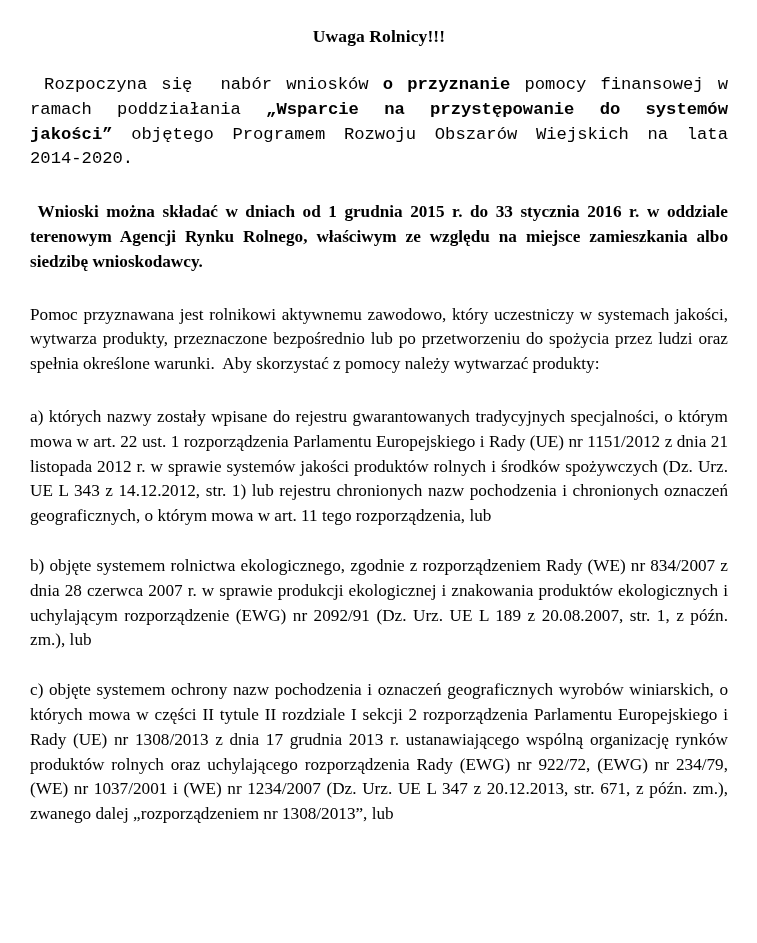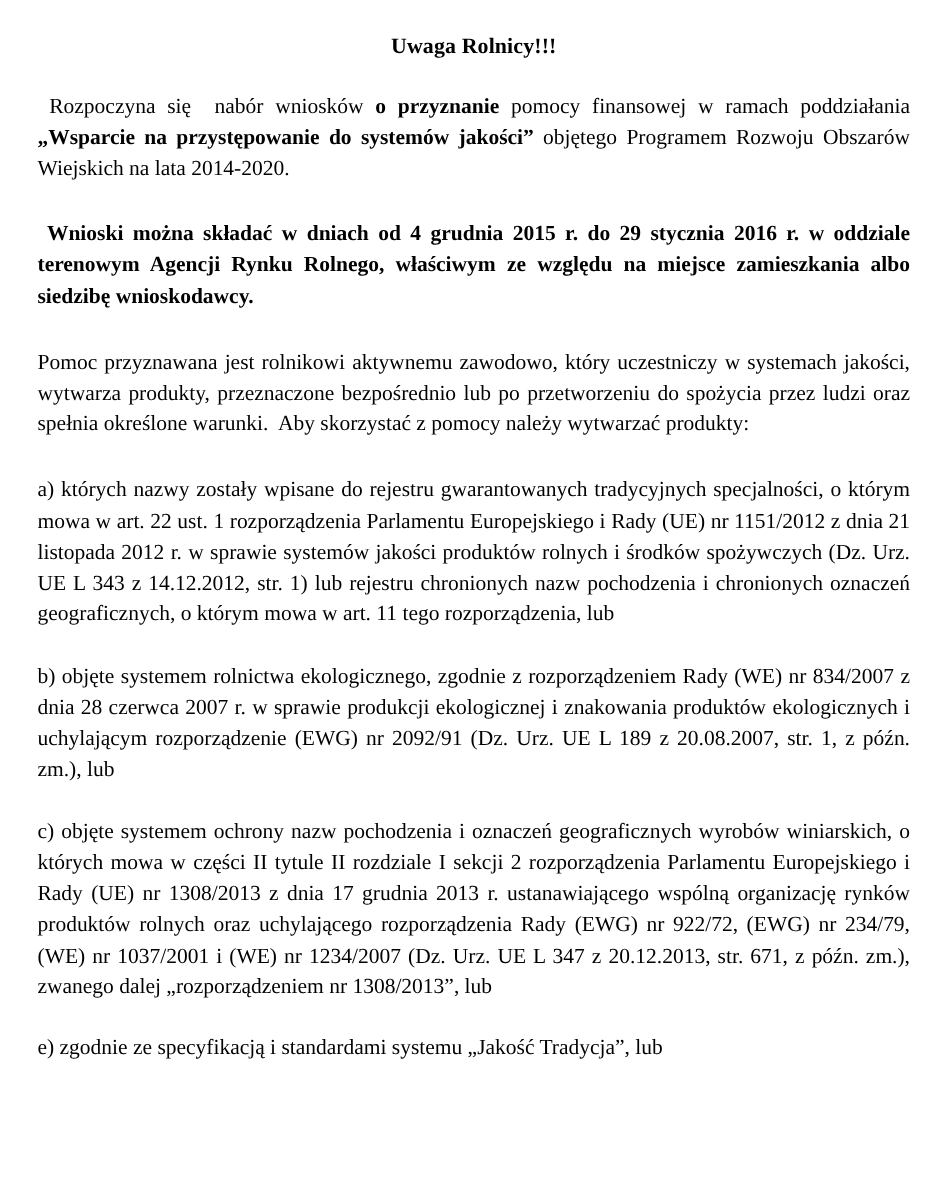--- a/index.html
+++ b/index.html
@@ -34,41 +34,40 @@
     text-align: justify;
     text-justify: inter-word;
     font-size: 17.2px;
     line-height: 24.8px;
     margin: 0;
     white-space: pre-wrap;
   }
   .para.bold {
     font-weight: bold;
   }
-  .gap-26 { margin-top: 26px; }
+  .gap-26 { margin-top: 26px; font-family: Liberation Mono, monospace; }
   .gap-28 { margin-top: 28px; }
   .gap-24 { margin-top: 24px; }
   .gap-25 { margin-top: 25px; }
   b, strong { font-weight: bold; }
 </style>
 </head>
 <body>
 
 <div class="page">
 
   <h1 class="doc-title">Uwaga Rolnicy!!!</h1>
 
   <p class="para gap-26"><span> Rozpoczyna się  nabór wniosków </span><b>o przyznanie</b><span> pomocy finansowej w ramach poddziałania </span><b>„Wsparcie na przystępowanie do systemów jakości”</b><span> objętego Programem Rozwoju Obszarów Wiejskich na lata 2014-2020.</span></p>
 
-  <p class="para bold gap-28"> Wnioski można składać w dniach od 4 grudnia 2015 r. do 29 stycznia 2016 r. w oddziale terenowym Agencji Rynku Rolnego, właściwym ze względu na miejsce zamieszkania albo siedzibę wnioskodawcy.</p>
+  <p class="para bold gap-28"> Wnioski można składać w dniach od 1 grudnia 2015 r. do 33 stycznia 2016 r. w oddziale terenowym Agencji Rynku Rolnego, właściwym ze względu na miejsce zamieszkania albo siedzibę wnioskodawcy.</p>
 
   <p class="para gap-28">Pomoc przyznawana jest rolnikowi aktywnemu zawodowo, który uczestniczy w systemach jakości, wytwarza produkty, przeznaczone bezpośrednio lub po przetworzeniu do spożycia przez ludzi oraz spełnia określone warunki.  Aby skorzystać z pomocy należy wytwarzać produkty:</p>
 
   <p class="para gap-28">a) których nazwy zostały wpisane do rejestru gwarantowanych tradycyjnych specjalności, o którym mowa w art. 22 ust. 1 rozporządzenia Parlamentu Europejskiego i Rady (UE) nr 1151/2012 z dnia 21 listopada 2012 r. w sprawie systemów jakości produktów rolnych i środków spożywczych (Dz. Urz. UE L 343 z 14.12.2012, str. 1) lub rejestru chronionych nazw pochodzenia i chronionych oznaczeń geograficznych, o którym mowa w art. 11 tego rozporządzenia, lub</p>
 
   <p class="para gap-25">b) objęte systemem rolnictwa ekologicznego, zgodnie z rozporządzeniem Rady (WE) nr 834/2007 z dnia 28 czerwca 2007 r. w sprawie produkcji ekologicznej i znakowania produktów ekologicznych i uchylającym rozporządzenie (EWG) nr 2092/91 (Dz. Urz. UE L 189 z 20.08.2007, str. 1, z późn. zm.), lub</p>
 
   <p class="para gap-25">c) objęte systemem ochrony nazw pochodzenia i oznaczeń geograficznych wyrobów winiarskich, o których mowa w części II tytule II rozdziale I sekcji 2 rozporządzenia Parlamentu Europejskiego i Rady (UE) nr 1308/2013 z dnia 17 grudnia 2013 r. ustanawiającego wspólną organizację rynków produktów rolnych oraz uchylającego rozporządzenia Rady (EWG) nr 922/72, (EWG) nr 234/79, (WE) nr 1037/2001 i (WE) nr 1234/2007 (Dz. Urz. UE L 347 z 20.12.2013, str. 671, z późn. zm.), zwanego dalej „rozporządzeniem nr 1308/2013”, lub</p>
 
 
-  <p class="para gap-24">e) zgodnie ze specyfikacją i standardami systemu „Jakość Tradycja”, lub</p>
 
 </div>
 
 </body></html>

